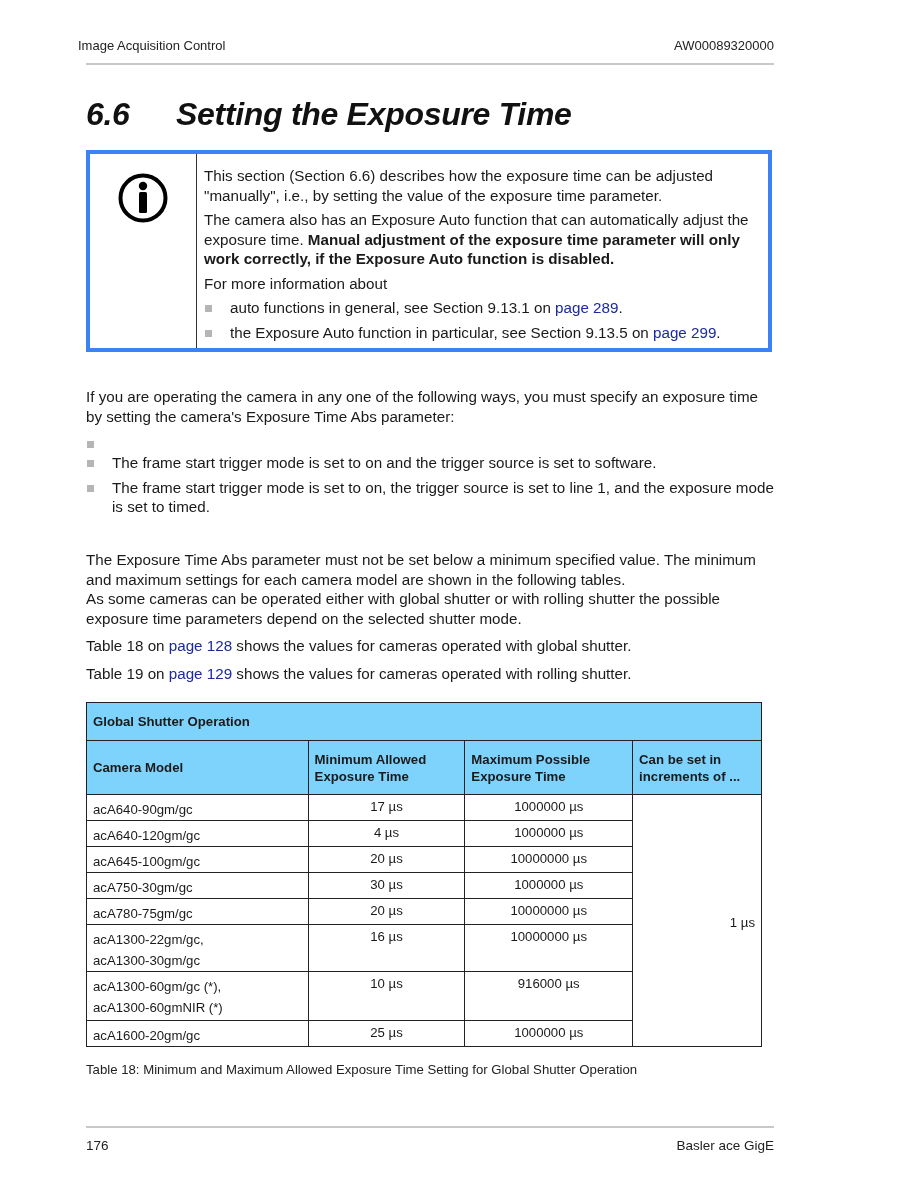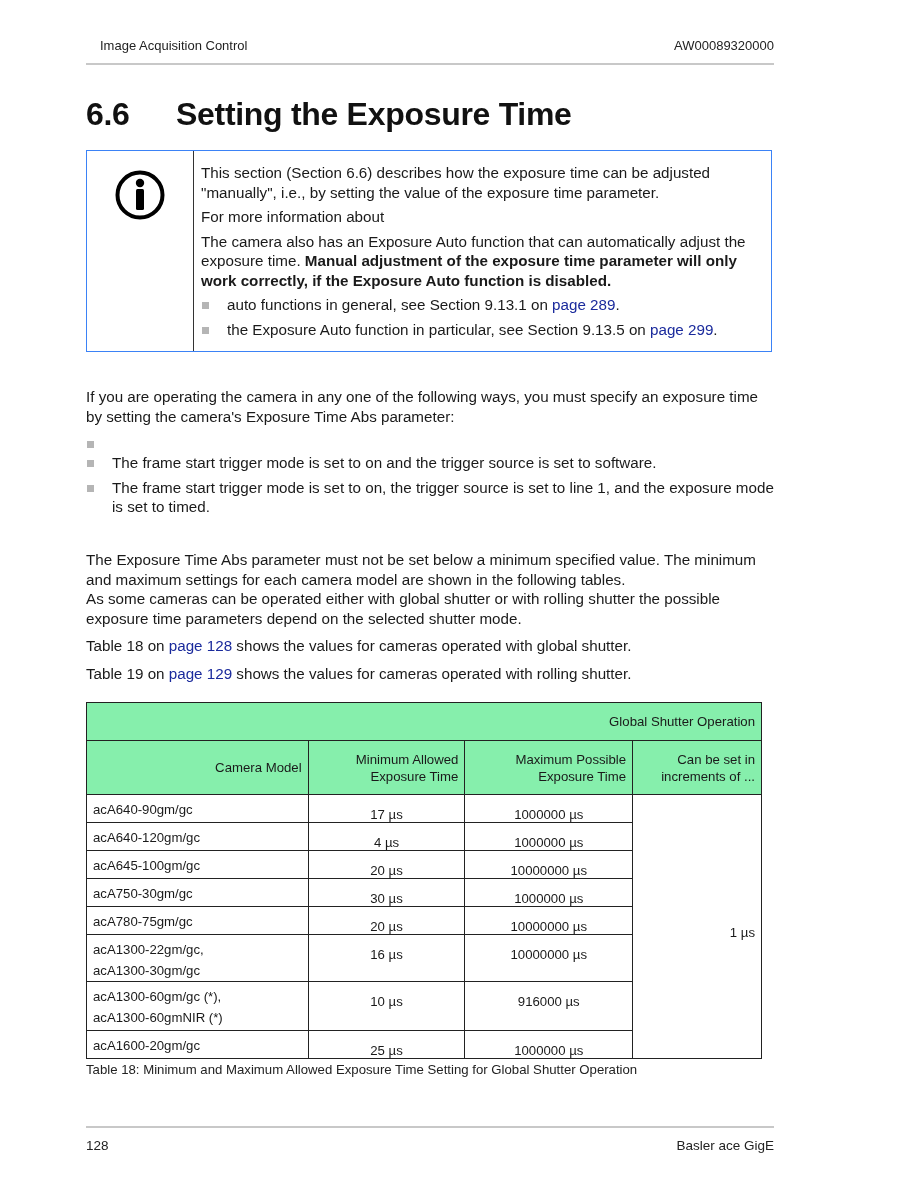--- a/index.html
+++ b/index.html
@@ -1,35 +1,35 @@
 <!DOCTYPE html>
 <html><head>
   <meta charset="utf-8">
   <style>
     html, body { margin: 0; padding: 0; background: #ffffff; }
     body {
       width: 902px; height: 1197px; position: relative; overflow: hidden;
       font-family: "Liberation Sans", sans-serif; color: #1a1a1a;
     }
     .hdr {
-      position: absolute; left: 100px; right: 128px; top: 38px;
+      position: absolute; left: 78px; right: 128px; top: 38px;
       font-size: 13px; display: flex; justify-content: space-between; color: #222;
     }
     .hdr-rule {
       position: absolute; left: 86px; width: 688px; top: 63px;
       height: 0; border-top: 2px solid #c8c8c8;
     }
     .title {
       position: absolute; left: 86px; top: 96px;
-      font-size: 32px; font-weight: bold; letter-spacing: -0.3px; color: #111;
+      font-size: 32px; font-weight: bold; letter-spacing: -0.3px; color: #111; font-style: italic;
     }
     .title .num { display: inline-block; width: 90px; }
     .note {
       position: absolute; left: 86px; top: 150px; width: 686px; height: 202px;
-      border: 1px solid #3b82f6; display: flex; box-sizing: border-box;
+      border: 4px solid #3b82f6; display: flex; box-sizing: border-box;
     }
     .note .icon-cell {
       width: 107px; border-right: 1px solid #333; display: flex; justify-content: center; padding-top: 18px; box-sizing: border-box;
     }
     .note .text-cell {
       flex: 1; padding: 12px 8px 0 7px; font-size: 15.2px; line-height: 19.5px;
     }
     .note p { margin: 0 0 5px 0; }
     .note b { font-weight: bold; }
     .bul { display: flex; margin: 0 0 5px 0; }
@@ -40,24 +40,24 @@
     .body {
       position: absolute; left: 86px; width: 690px; font-size: 15.2px; line-height: 19.5px;
     }
     .body p { margin: 0 0 5px 0; }
     .body .bul .sq { margin: 7px 18px 0 1px; }
     table.gs {
       position: absolute; left: 86px; top: 702px; width: 676px;
       border-collapse: collapse; font-size: 13.2px;
     }
     table.gs td, table.gs th { border: 1px solid #222; padding: 0 6px; }
-    table.gs th { background: #86efac; font-weight: normal; text-align: right; }
+    table.gs th { background: #7dd3fc; font-weight: bold; text-align: left; }
     table.gs .cap-row th { height: 37px; }
     table.gs .head-row th { height: 53px; line-height: 17px; }
-    table.gs td { height: 26px; vertical-align: top; padding-top: 12px; box-sizing: border-box; }
+    table.gs td { height: 26px; vertical-align: top; padding-top: 4px; box-sizing: border-box; }
     table.gs td.c { text-align: center; }
     table.gs td.model { line-height: 21px; padding-top: 4px; }
     table.gs td.inc { vertical-align: middle; text-align: right; }
     .caption {
       position: absolute; left: 86px; top: 1062px; font-size: 13.2px; color: #222;
     }
     .ftr-rule {
       position: absolute; left: 86px; width: 688px; top: 1126px; border-top: 2px solid #c8c8c8;
     }
     .ftr {
@@ -81,22 +81,22 @@
 <div class="note">
   <div class="icon-cell">
     <svg width="52" height="52" viewBox="0 0 52 52">
       <circle cx="26" cy="26" r="22.5" fill="none" stroke="#000" stroke-width="4"></circle>
       <circle cx="26" cy="14" r="4.2" fill="#000"></circle>
       <rect x="22" y="20" width="8" height="21" rx="1.5" fill="#000"></rect>
     </svg>
   </div>
   <div class="text-cell">
     <p>This section (Section 6.6) describes how the exposure time can be adjusted "manually", i.e., by setting the value of the exposure time parameter.</p>
+    <p><span>The camera also has an Exposure Auto function that can automatically adjust the exposure time. </span><b>Manual adjustment of the exposure time parameter will only work correctly, if the Exposure Auto function is disabled.</b></p>
     <p>For more information about</p>
-    <p><span>The camera also has an Exposure Auto function that can automatically adjust the exposure time. </span><b>Manual adjustment of the exposure time parameter will only work correctly, if the Exposure Auto function is disabled.</b></p>
     <div class="bul">
       <span class="sq"></span>
       <span><span>auto functions in general, see Section 9.13.1 on </span><span class="link">page 289</span><span>.</span></span>
     </div>
     <div class="bul">
       <span class="sq"></span>
       <span><span>the Exposure Auto function in particular, see Section 9.13.5 on </span><span class="link">page 299</span><span>.</span></span>
     </div>
   </div>
 </div>
@@ -187,15 +187,15 @@
     <td class="c">25 µs</td>
     <td class="c">1000000 µs</td>
   </tr>
 </tbody>
   </table>
 
 <div class="caption">Table 18: Minimum and Maximum Allowed Exposure Time Setting for Global Shutter Operation</div>
 
 <div class="ftr-rule"></div>
 <div class="ftr">
-  <span>128</span>
+  <span>176</span>
   <span>Basler ace GigE</span>
 </div>
 
 </body></html>

